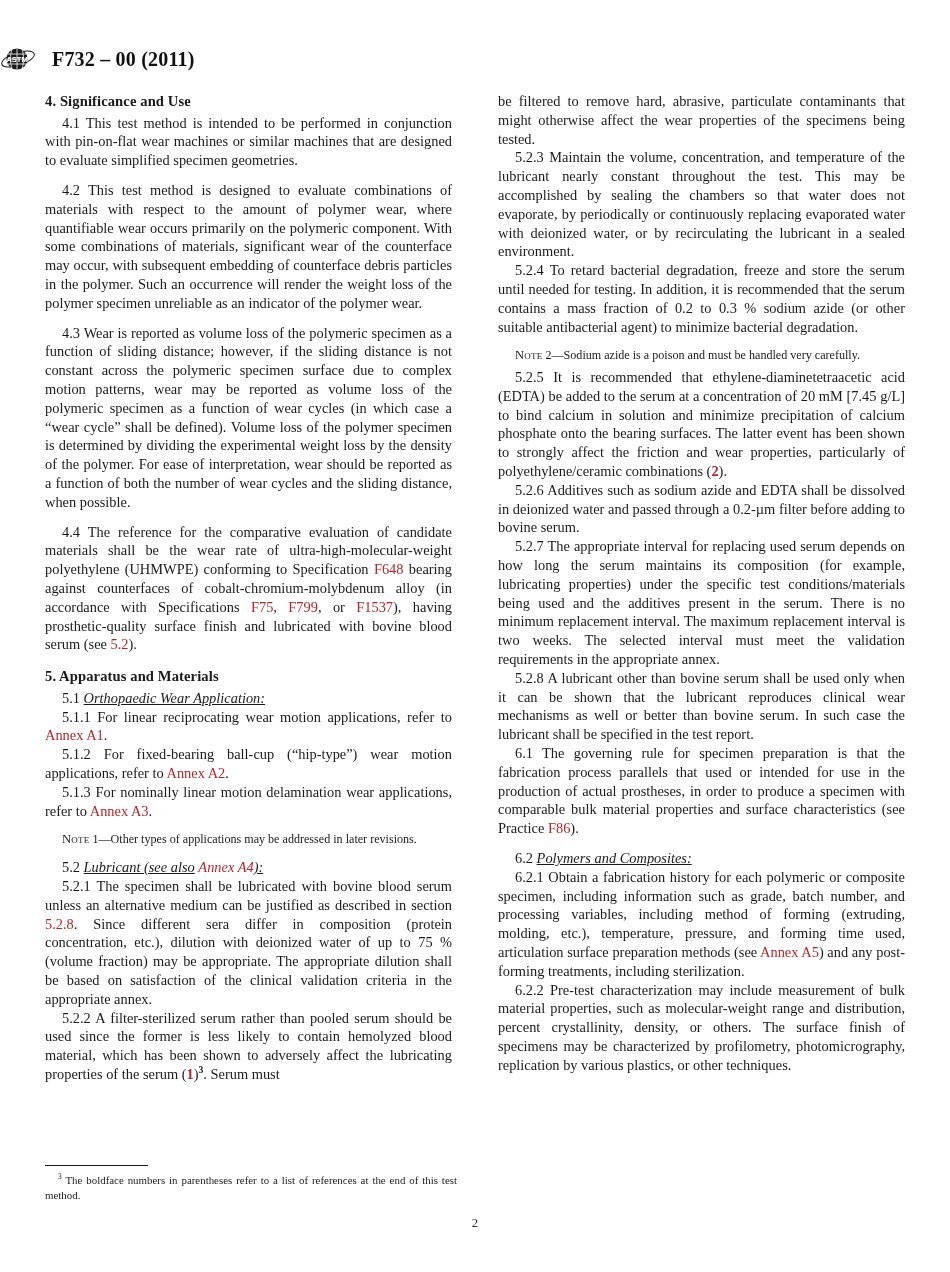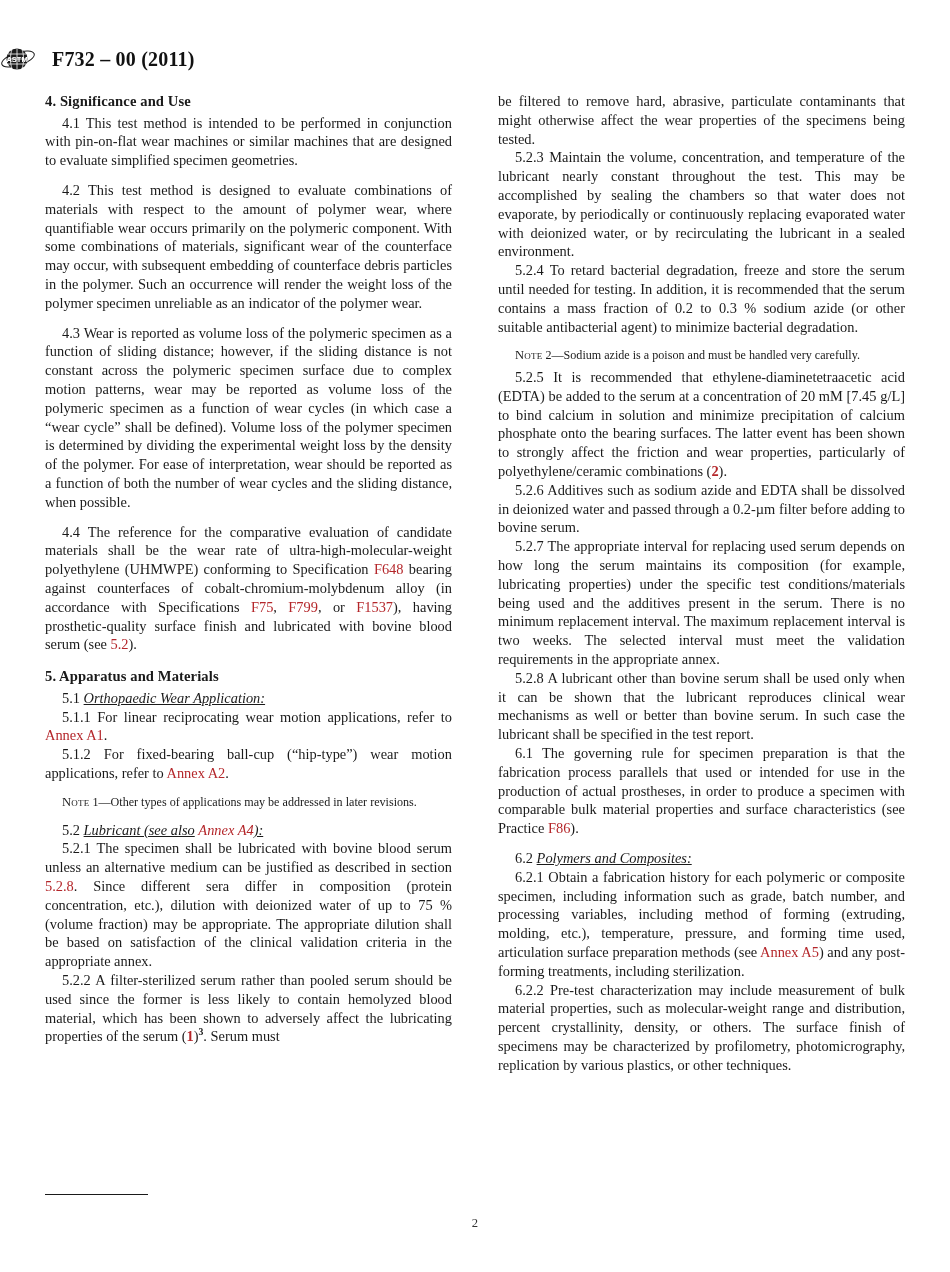--- a/index.html
+++ b/index.html
@@ -191,37 +191,42 @@
         <span class="ital">Orthopaedic Wear Application:</span></p>
 
       <p class="para"><span>5.1.1</span>
         <span>For linear reciprocating wear motion applications, refer to</span>
         <a class="ref" href="#">Annex A1</a><span>.</span></p>
 
       <p class="para"><span>5.1.2</span>
         <span>For fixed-bearing ball-cup (“hip-type”) wear motion applications, refer to</span>
         <a class="ref" href="#">Annex A2</a><span>.</span></p>
 
+      <p class="para"><span>5.1.3</span>
+        <span>For nominally linear motion delamination wear applications, refer to</span>
+        <a class="ref" href="#">Annex A3</a><span>.</span></p>
 
       <p class="note"><span class="smallcaps">Note</span>
         <span>1</span><span>—Other types of applications may be addressed in later revisions.</span></p>
 
       <p class="para"><span>5.2</span>
         <span class="ital">Lubricant (see also</span>
         <a class="ref ital" href="#">Annex A4</a><span class="ital">):</span></p>
 
       <p class="para"><span>5.2.1</span>
         <span>The specimen shall be lubricated with bovine blood serum unless an alternative medium can be justified as described in section</span>
         <a class="ref" href="#">5.2.8</a><span>. Since different sera differ in composition (protein concentration, etc.), dilution with deionized water of up to 75 % (volume fraction) may be appropriate. The appropriate dilution shall be based on satisfaction of the clinical validation criteria in the appropriate annex.</span></p>
 
       <p class="para"><span>5.2.2</span>
         <span>A filter-sterilized serum rather than pooled serum should be used since the former is less likely to contain hemolyzed blood material, which has been shown to adversely affect the lubricating properties of the serum (</span><a class="ref bold" href="#">1</a><span>)</span><sup class="fn bold">3</sup><span>. Serum must</span></p>
 
       <div class="footnote-zone">
         <div class="footnote-rule"></div>
+        <p class="footnote"><sup class="fn">3</sup>
+          <span>The boldface numbers in parentheses refer to a list of references at the end of this test method.</span></p>
       </div>
     </div>
 
     <div class="col">
 
       <p class="para" style="text-indent:0">be filtered to remove hard, abrasive, particulate contaminants that might otherwise affect the wear properties of the specimens being tested.</p>
 
       <p class="para"><span>5.2.3</span>
         <span>Maintain the volume, concentration, and temperature of the lubricant nearly constant throughout the test. This may be accomplished by sealing the chambers so that water does not evaporate, by periodically or continuously replacing evaporated water with deionized water, or by recirculating the lubricant in a sealed environment.</span></p>
 

